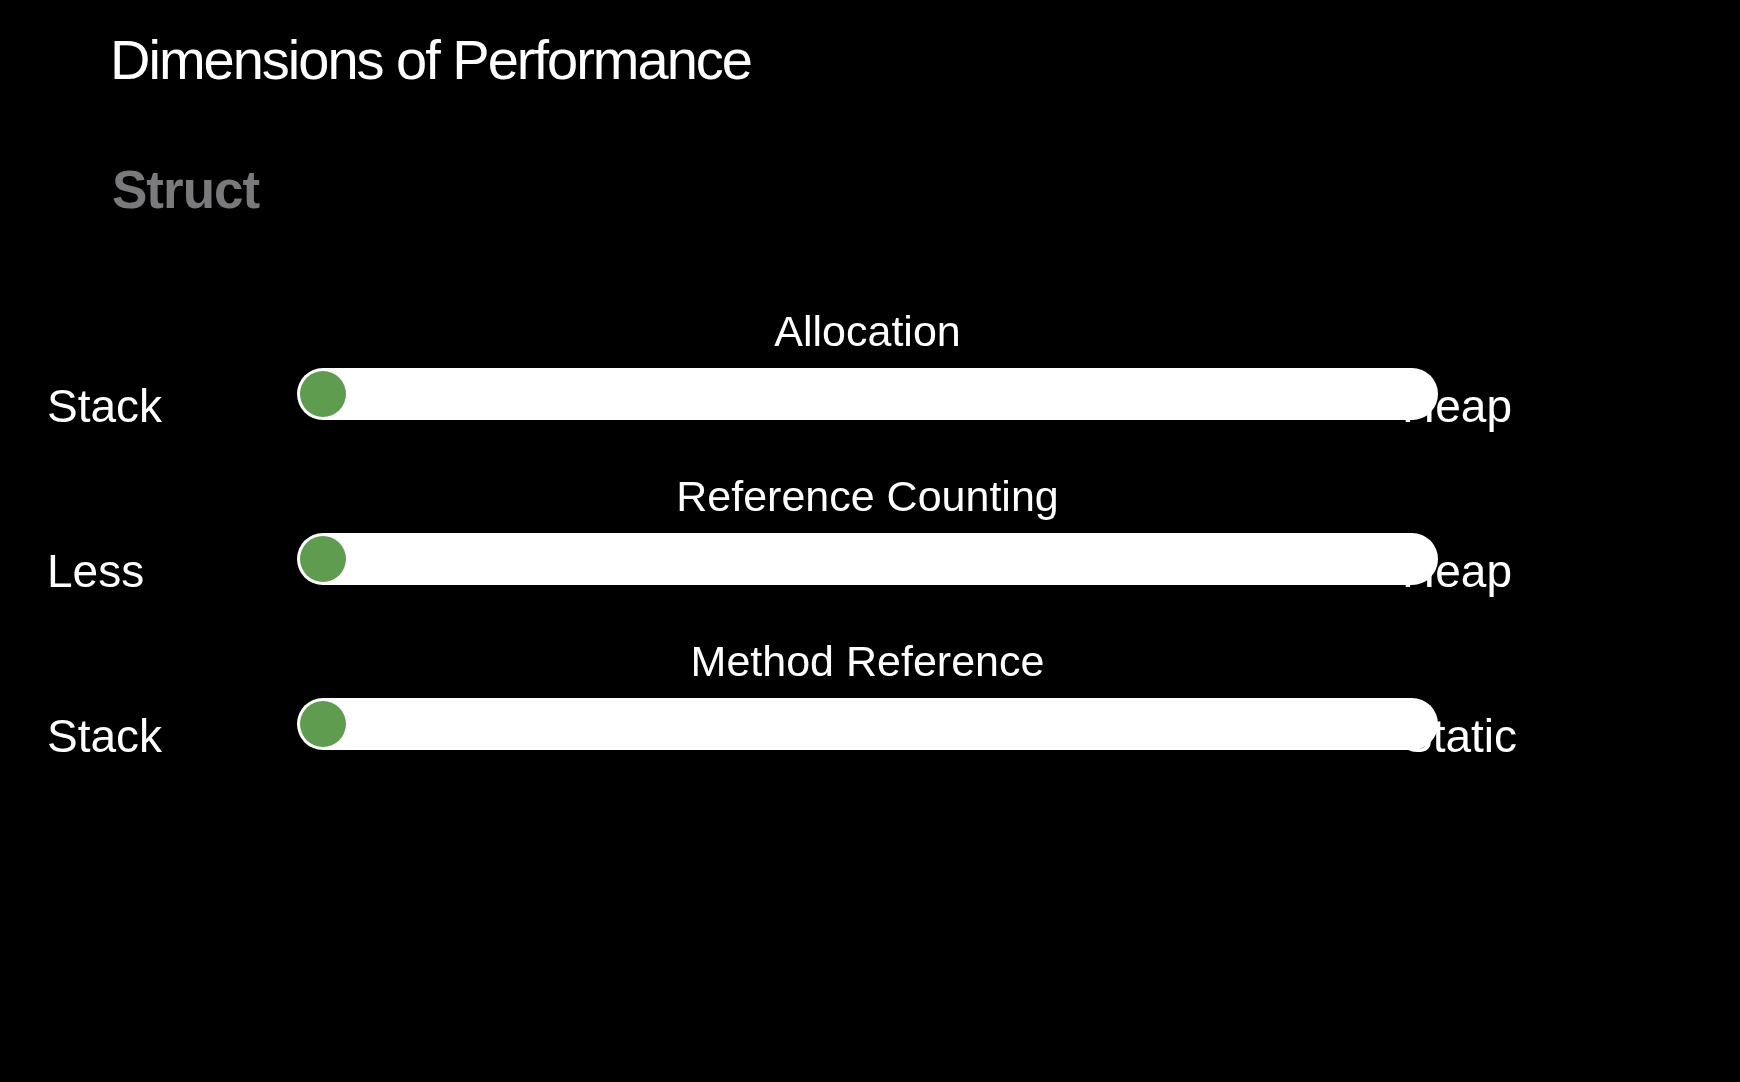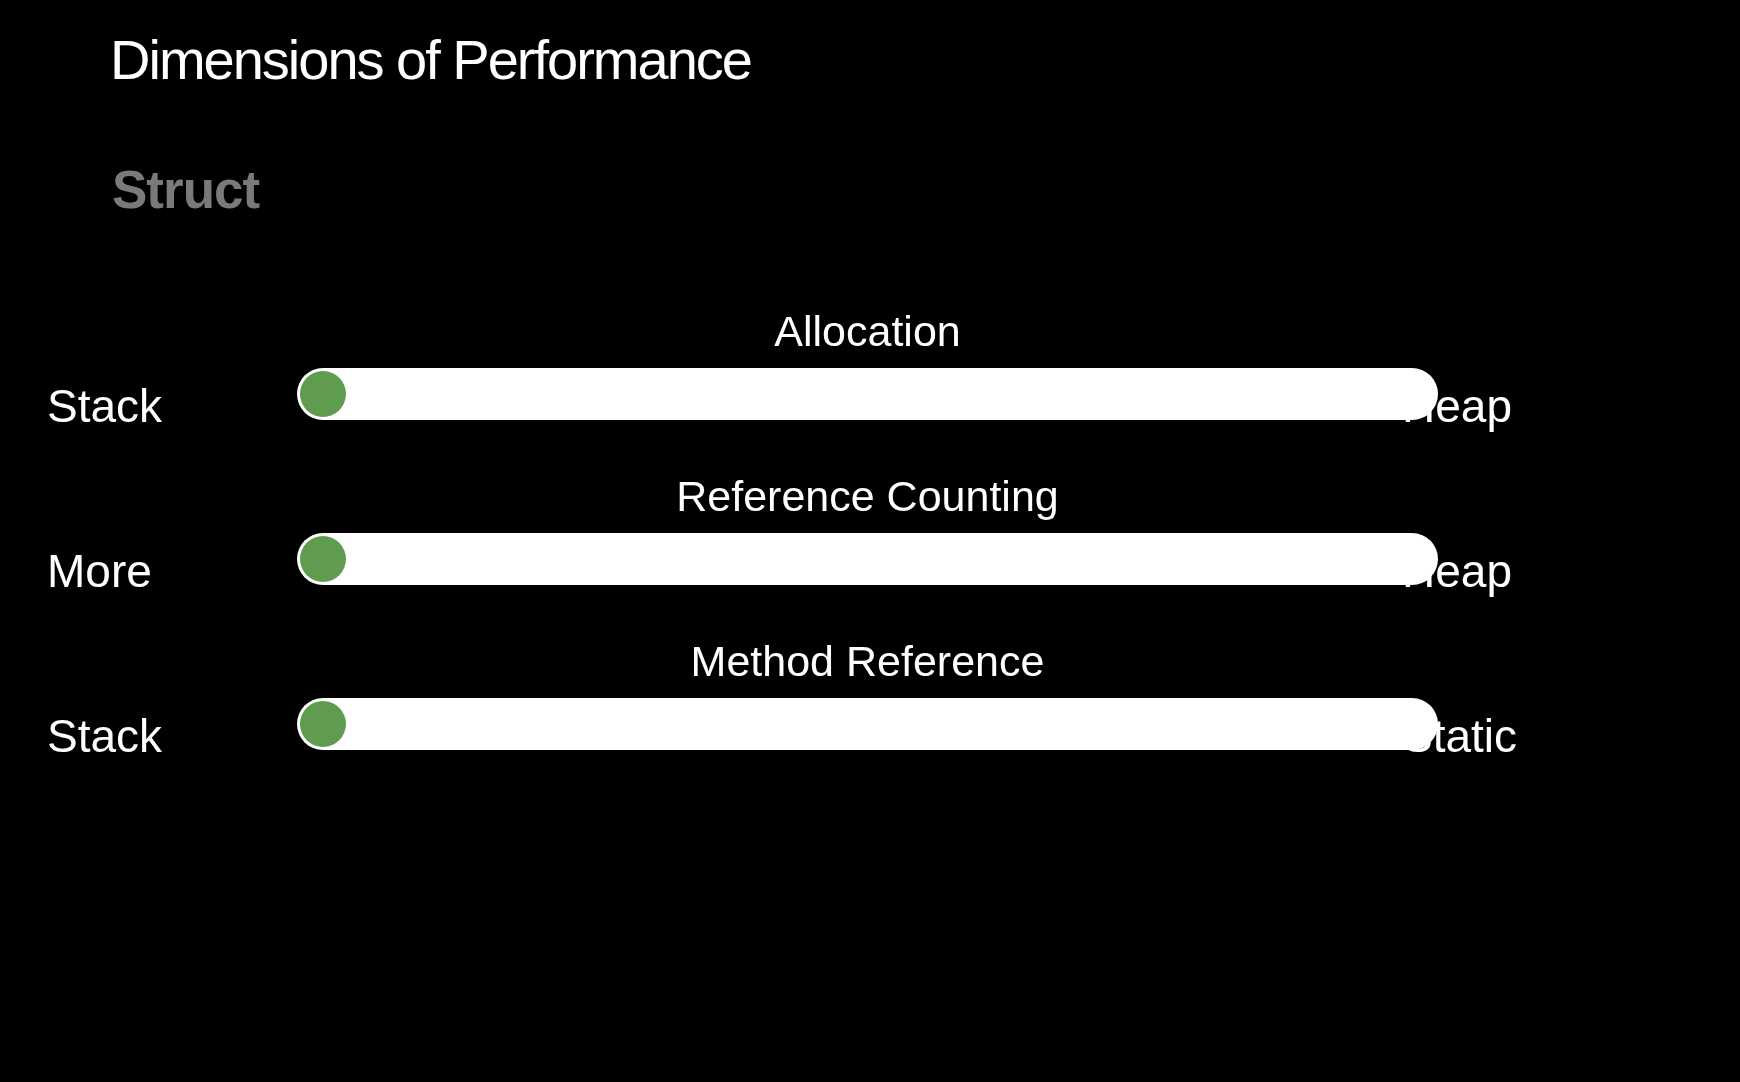--- a/index.html
+++ b/index.html
@@ -104,21 +104,21 @@
     <div class="slider-title">Allocation</div>
     <div class="side-label left">Stack</div>
     <div class="track">
       <div class="knob" style="left: 3px;"></div>
     </div>
     <div class="side-label right">Heap</div>
   </section>
 
   <section class="slider-group g2">
     <div class="slider-title">Reference Counting</div>
-    <div class="side-label left">More</div>
+    <div class="side-label left">Less</div>
     <div class="track">
       <div class="knob" style="left: 3px;"></div>
     </div>
     <div class="side-label right">Heap</div>
   </section>
 
   <section class="slider-group g3">
     <div class="slider-title">Method Reference</div>
     <div class="side-label left">Stack</div>
     <div class="track">

